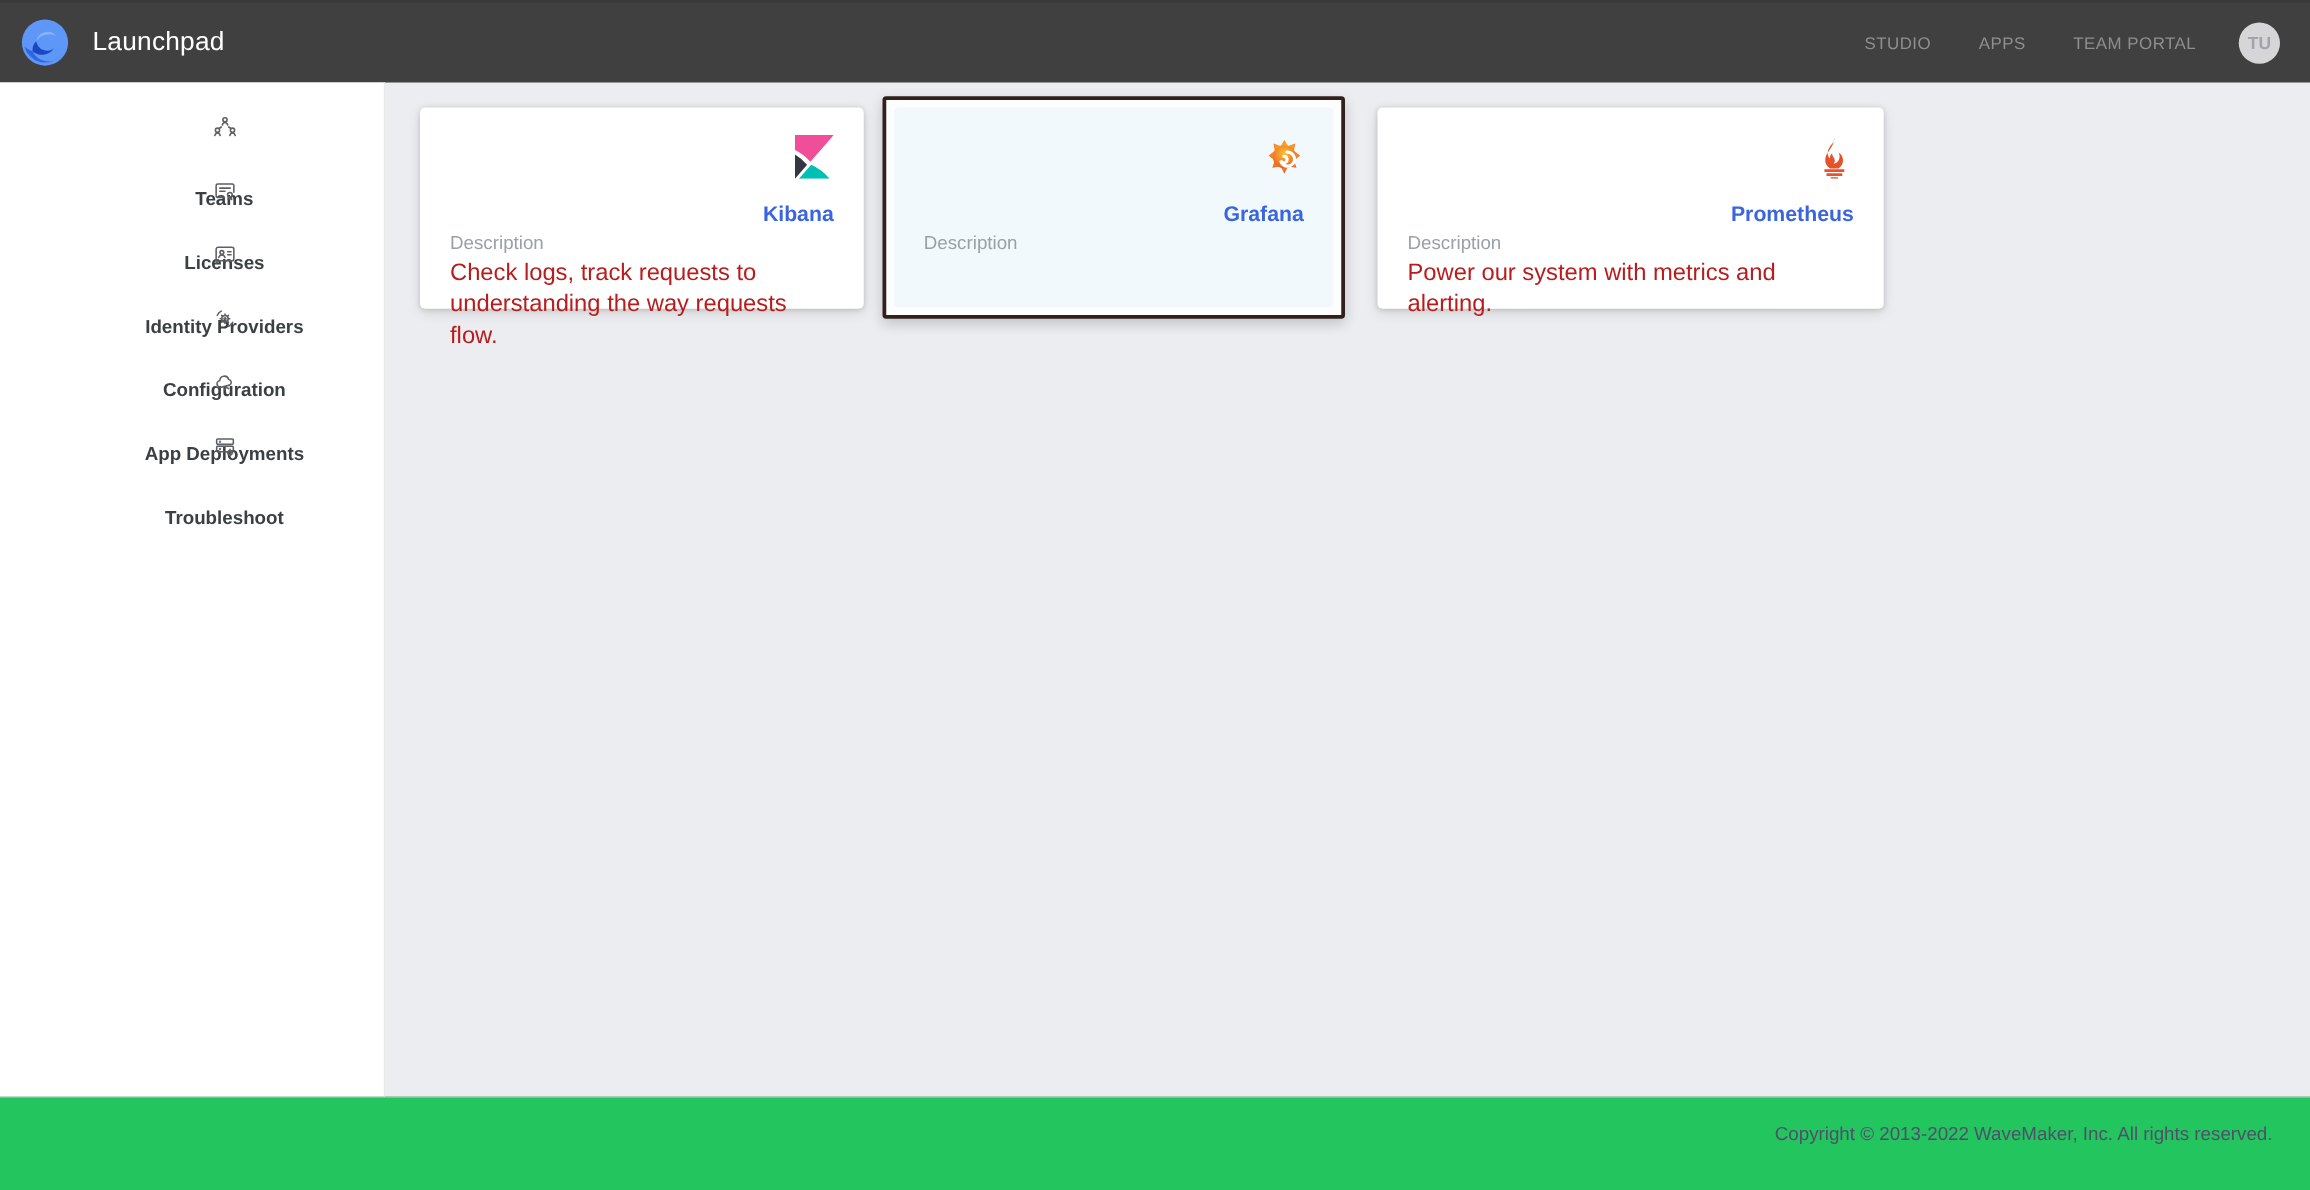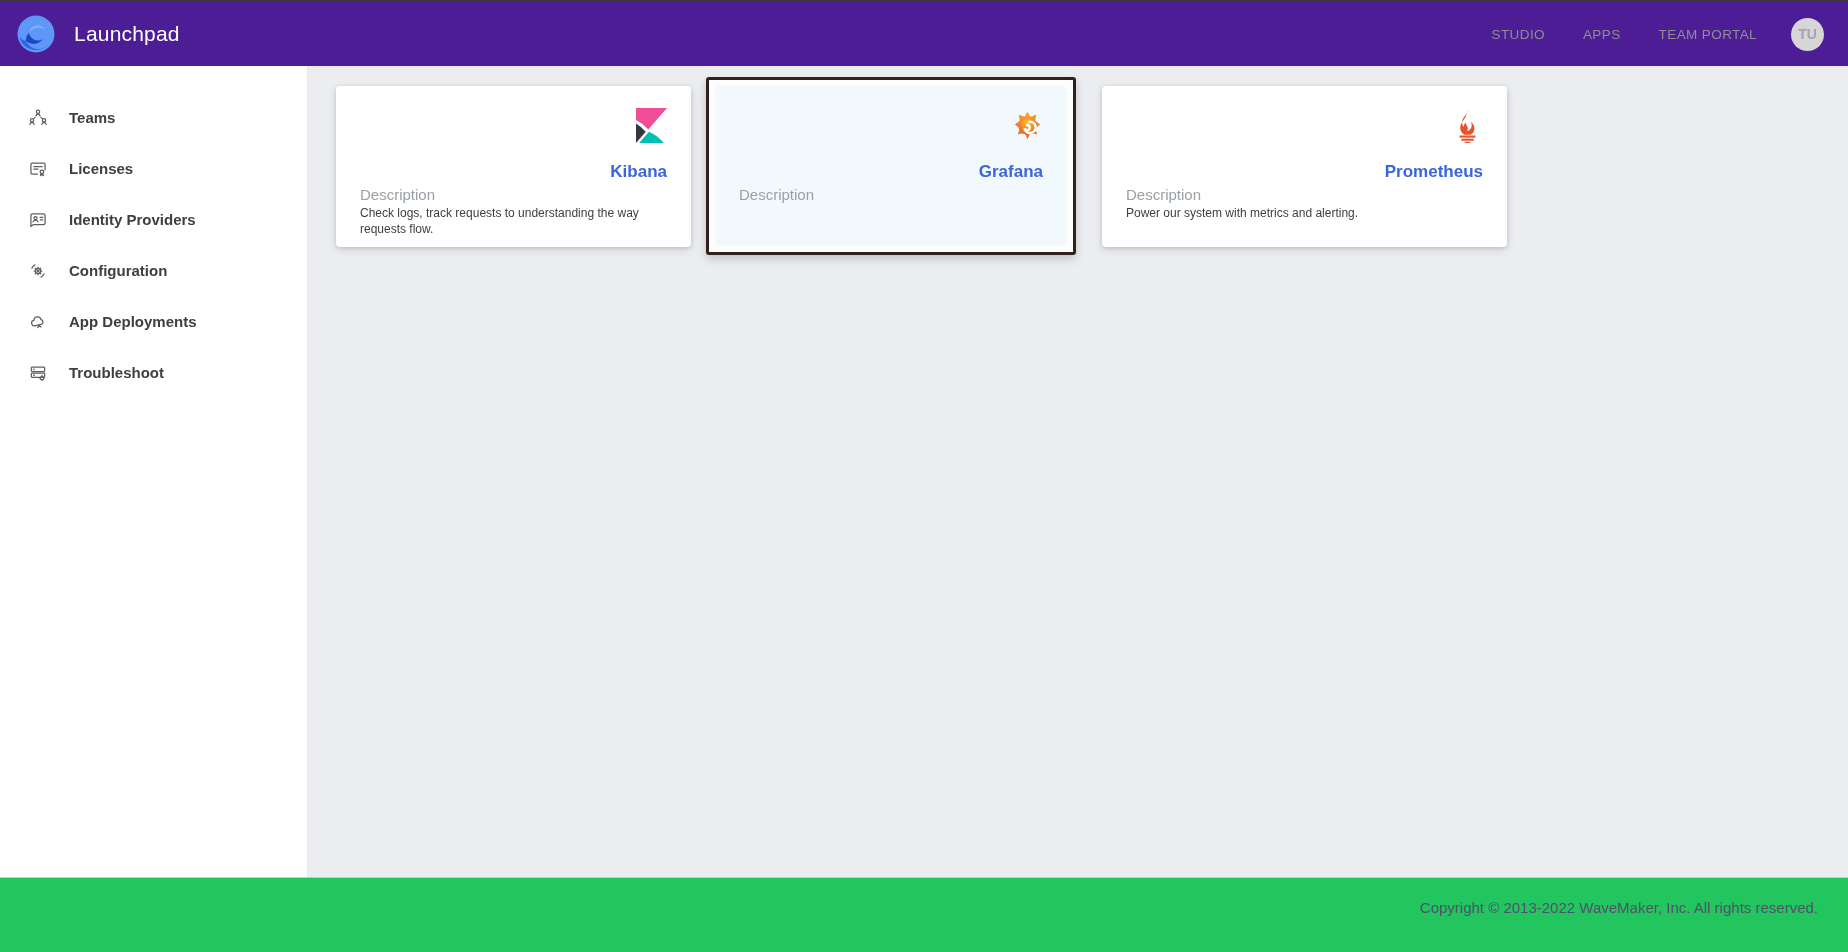--- a/index.html
+++ b/index.html
@@ -7,21 +7,21 @@
   body {
     width: 1848px; height: 952px;
     font-family: "Liberation Sans", sans-serif;
     background: #ecedf0;
     overflow: hidden;
   }
 
   
   .topbar {
     height: 66px;
-    background: #4c1d95;
+    background: #404040;
     border-top: 2px solid #3a3a3a;
     display: flex;
     align-items: center;
     padding: 0 24px 0 16px;
   }
   .logo { width: 40px; height: 40px; flex: 0 0 auto; }
   .app-title {
     color: #ffffff;
     font-size: 21px;
     font-weight: 500;
@@ -62,23 +62,24 @@
     width: 308px;
     background: #ffffff;
     border-right: 1px solid #e9e9ea;
     padding-top: 26px;
     flex: 0 0 auto;
   }
   .side-item {
     height: 51px;
     display: flex;
     align-items: center;
-    padding-left: 28px;
-    gap: 21px;
-    cursor: pointer;
+    padding-left: 52px;
+    gap: 39px;
+    cursor: pointer;
+    flex-direction: column;
   }
   .side-icon { width: 20px; height: 20px; color: #5c5f63; flex: 0 0 auto; display: flex; }
   .side-icon svg { width: 20px; height: 20px; }
   .side-label {
     color: #3c4043;
     font-size: 15px;
     font-weight: 600;
   }
 
   .main {
@@ -131,22 +132,22 @@
     font-size: 17px;
     font-weight: bold;
     cursor: pointer;
   }
   .desc-label {
     color: #9aa0a6;
     font-size: 15px;
     margin-top: 4px;
   }
   .desc-text {
-    color: #404040;
-    font-size: 12px;
+    color: #b91c1c;
+    font-size: 19px;
     line-height: 1.32;
     margin-top: 3px;
   }
 
   
   .footer {
     height: 75px;
     background: #22c55e;
     border-top: 1px solid #c9cacd;
     text-align: right;

